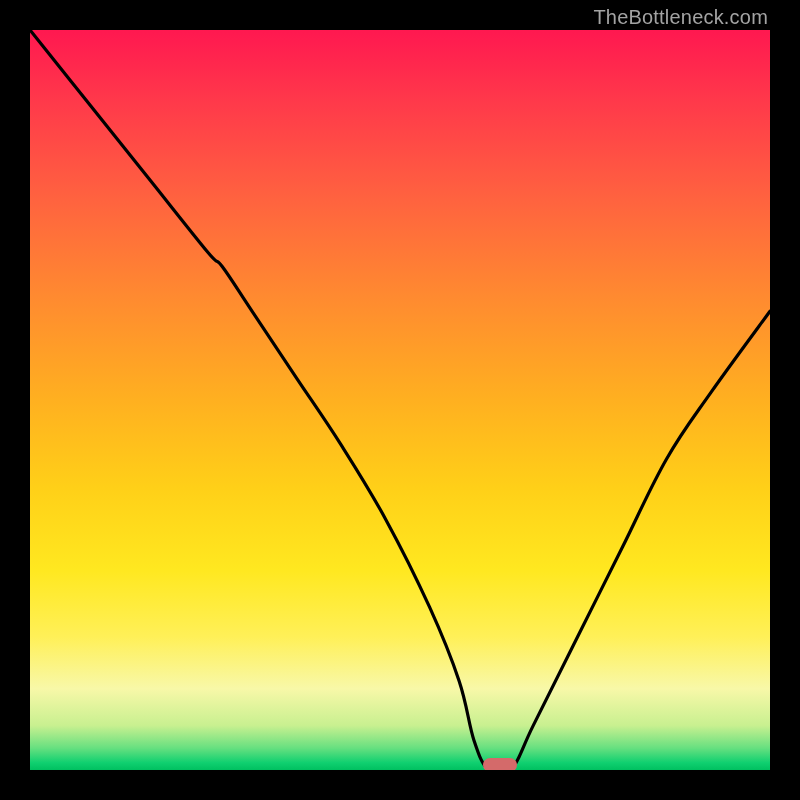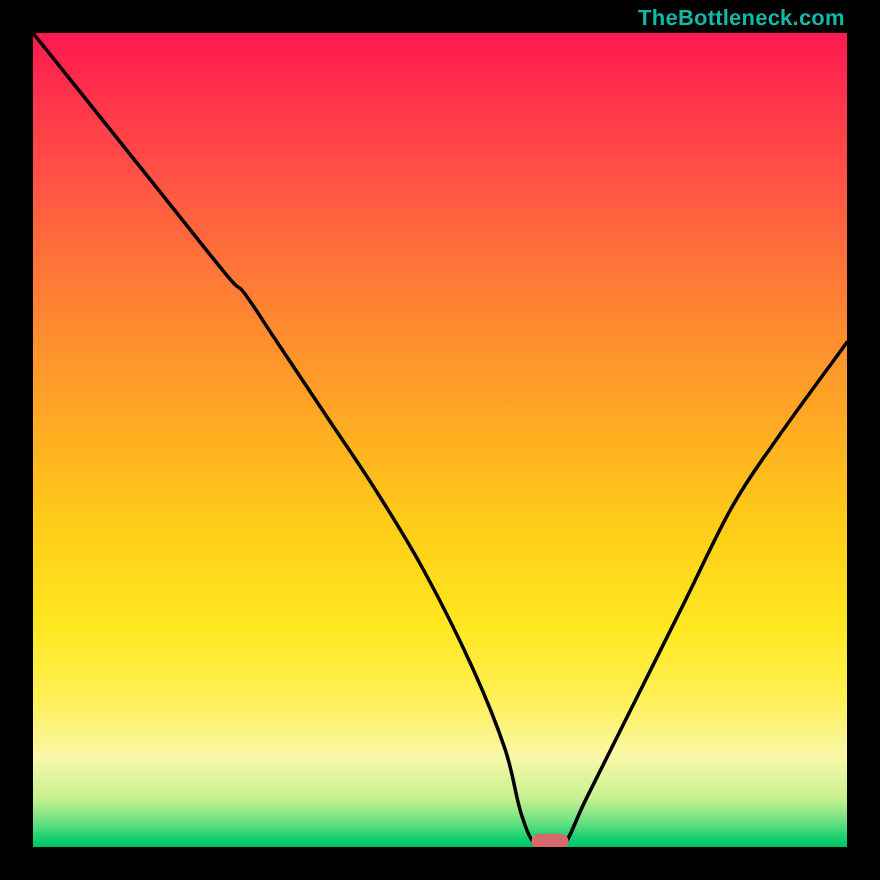--- a/index.html
+++ b/index.html
@@ -62,22 +62,22 @@
     width: 100%;
     height: 100%;
     overflow: visible;
   }
   .watermark {
     position: absolute;
     right: 32px;
     top: 6px;
     font-family: Arial, Helvetica, sans-serif;
     font-size: 20px;
-    font-weight: 700;
-    color: #14b8a6;
+    font-weight: 400;
+    color: #a3a3a3;
     letter-spacing: 0.2px;
     user-select: none;
   }
 </style>
 </head>
 <body>
 
 <div class="frame">
 
   <div class="watermark">TheBottleneck.com</div>

